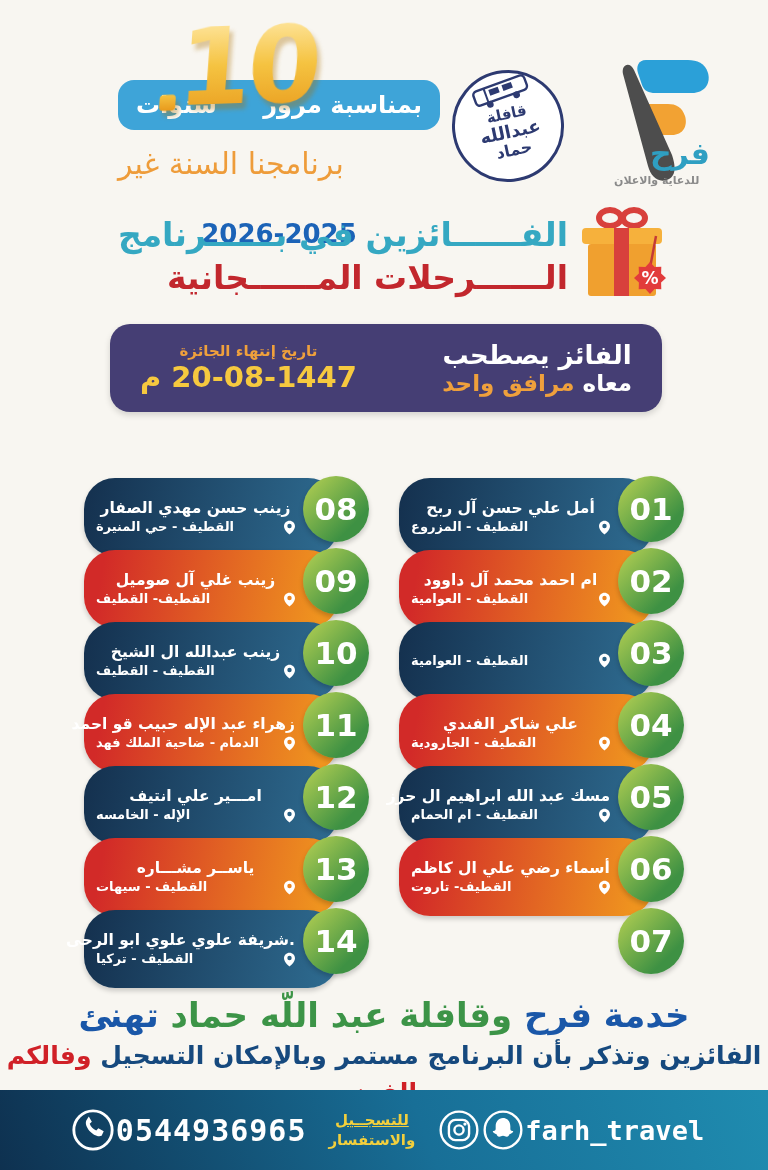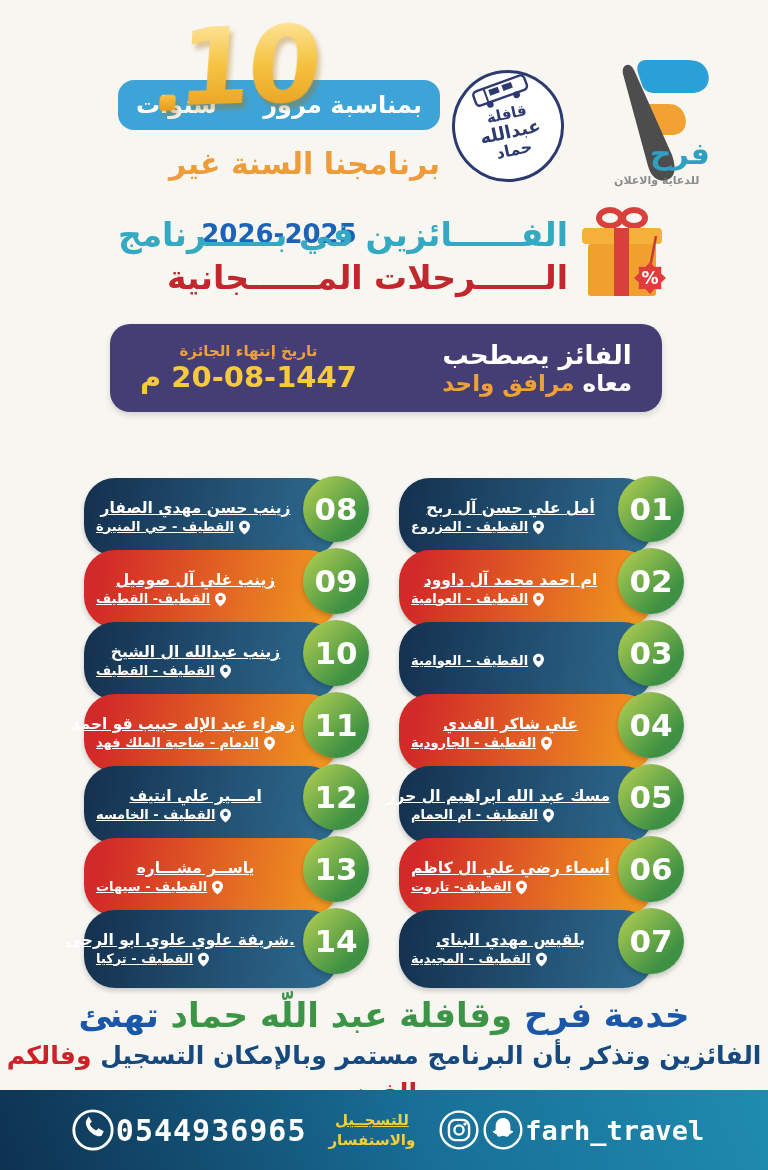--- a/index.html
+++ b/index.html
@@ -39,22 +39,22 @@
     transform:skewX(-6deg) rotate(-2deg);
     background:linear-gradient(180deg,var(--gold-1) 0%,var(--gold-2) 48%,var(--gold-3) 100%);
     -webkit-background-clip:text;background-clip:text;color:transparent;
     filter:drop-shadow(4px 6px 2px rgba(170,110,0,.35));
   }
   .big-ten::after{
     content:"";position:absolute;left:-16px;bottom:12px;width:16px;height:16px;
     border-radius:4px;background:linear-gradient(180deg,var(--gold-2),var(--gold-3));
   }
   .program-title{
-    position:absolute;left:118px;top:146px;width:322px;text-align:right;
-    color:var(--title-orange);font-size:30px;font-weight:bold;
+    position:absolute;left:118px;top:146px;width:322px;text-align:left;
+    color:var(--title-orange);font-size:30px;font-weight:normal;
   }
   .program-years{
     position:absolute;left:118px;top:186px;width:322px;text-align:center;
     color:var(--years-blue);font-size:26px;font-weight:bold;direction:ltr;margin-top:33px;
   }
   .stamp{
     position:absolute;left:452px;top:70px;width:112px;height:112px;
     border:3px solid var(--stamp-navy);border-radius:50%;background:#fff;
     color:var(--stamp-navy);text-align:center;transform:rotate(-6deg);
   }
@@ -92,26 +92,25 @@
     position:absolute;left:84px;top:476px;width:600px;
     display:grid;grid-template-columns:repeat(2,285px);grid-template-rows:repeat(7,66px);
     grid-auto-flow:column;column-gap:30px;row-gap:6px;direction:rtl;
   }
   .card{position:relative;height:66px;}
   .card-pill{
     position:absolute;right:30px;left:0;top:2px;height:78px;border-radius:31px;
     display:flex;flex-direction:column;justify-content:center;
     padding:0 44px 0 12px;color:#fff;text-align:center;
     box-shadow:0 3px 5px rgba(0,0,0,.18);
-    text-decoration:underline;
   }
   .card-pill.blue{background:linear-gradient(100deg,var(--card-blue-1) 0%,var(--card-blue-2) 100%);}
   .card-pill.red{background:linear-gradient(100deg,var(--card-red-1) 8%,var(--card-red-2) 92%);}
   .card-name{font-size:15.5px;font-weight:bold;white-space:nowrap;line-height:1.3;}
-  .card-loc{font-size:13px;font-weight:bold;display:flex;align-items:center;justify-content:flex-end;gap:5px;line-height:1.3;}
+  .card-loc{font-size:13px;font-weight:bold;display:flex;align-items:center;justify-content:space-between;gap:5px;line-height:1.3;}
   .card-num{
     position:absolute;right:0;top:0;width:66px;height:66px;border-radius:50%;
     background:linear-gradient(135deg,var(--circle-1) 0%,var(--circle-2) 75%);
     color:#fff;font-size:31px;font-weight:bold;display:flex;align-items:center;
     justify-content:center;z-index:2;direction:ltr;
     box-shadow:0 3px 5px rgba(0,0,0,.2);
   }
   .pin{flex:0 0 auto;}
 
   
@@ -276,29 +275,20 @@
         <svg class="pin" width="11" height="15" viewBox="0 0 16 20">
           <path d="M8 0 C3.6 0 0 3.6 0 8 c0 6 8 12 8 12 s8 -6 8 -12 C16 3.6 12.4 0 8 0 z m0 11 a3.2 3.2 0 1 1 0 -6.4 a3.2 3.2 0 0 1 0 6.4 z" fill="#fff"></path>
         </svg>
         <span>القطيف- تاروت</span>
       </div>
     </div>
     <div class="card-num">06</div>
   </div>
 
   <div class="card">
-    <div class="card-pill blue">
-      <div class="card-name">بلقيس مهدي البناي</div>
-      <div class="card-loc">
-        <svg class="pin" width="11" height="15" viewBox="0 0 16 20">
-          <path d="M8 0 C3.6 0 0 3.6 0 8 c0 6 8 12 8 12 s8 -6 8 -12 C16 3.6 12.4 0 8 0 z m0 11 a3.2 3.2 0 1 1 0 -6.4 a3.2 3.2 0 0 1 0 6.4 z" fill="#fff"></path>
-        </svg>
-        <span>القطيف - المجيدية</span>
-      </div>
-    </div>
     <div class="card-num">07</div>
   </div>
 
   <div class="card">
     <div class="card-pill blue">
       <div class="card-name">زينب حسن مهدي الصفار</div>
       <div class="card-loc">
         <svg class="pin" width="11" height="15" viewBox="0 0 16 20">
           <path d="M8 0 C3.6 0 0 3.6 0 8 c0 6 8 12 8 12 s8 -6 8 -12 C16 3.6 12.4 0 8 0 z m0 11 a3.2 3.2 0 1 1 0 -6.4 a3.2 3.2 0 0 1 0 6.4 z" fill="#fff"></path>
         </svg>
@@ -347,21 +337,21 @@
     <div class="card-num">11</div>
   </div>
 
   <div class="card">
     <div class="card-pill blue">
       <div class="card-name">امـــير علي انتيف</div>
       <div class="card-loc">
         <svg class="pin" width="11" height="15" viewBox="0 0 16 20">
           <path d="M8 0 C3.6 0 0 3.6 0 8 c0 6 8 12 8 12 s8 -6 8 -12 C16 3.6 12.4 0 8 0 z m0 11 a3.2 3.2 0 1 1 0 -6.4 a3.2 3.2 0 0 1 0 6.4 z" fill="#fff"></path>
         </svg>
-        <span>القطيف - الخامسه</span>
+        <span>الإله - الخامسه</span>
       </div>
     </div>
     <div class="card-num">12</div>
   </div>
 
   <div class="card">
     <div class="card-pill red">
       <div class="card-name">ياســر مشـــاره</div>
       <div class="card-loc">
         <svg class="pin" width="11" height="15" viewBox="0 0 16 20">

